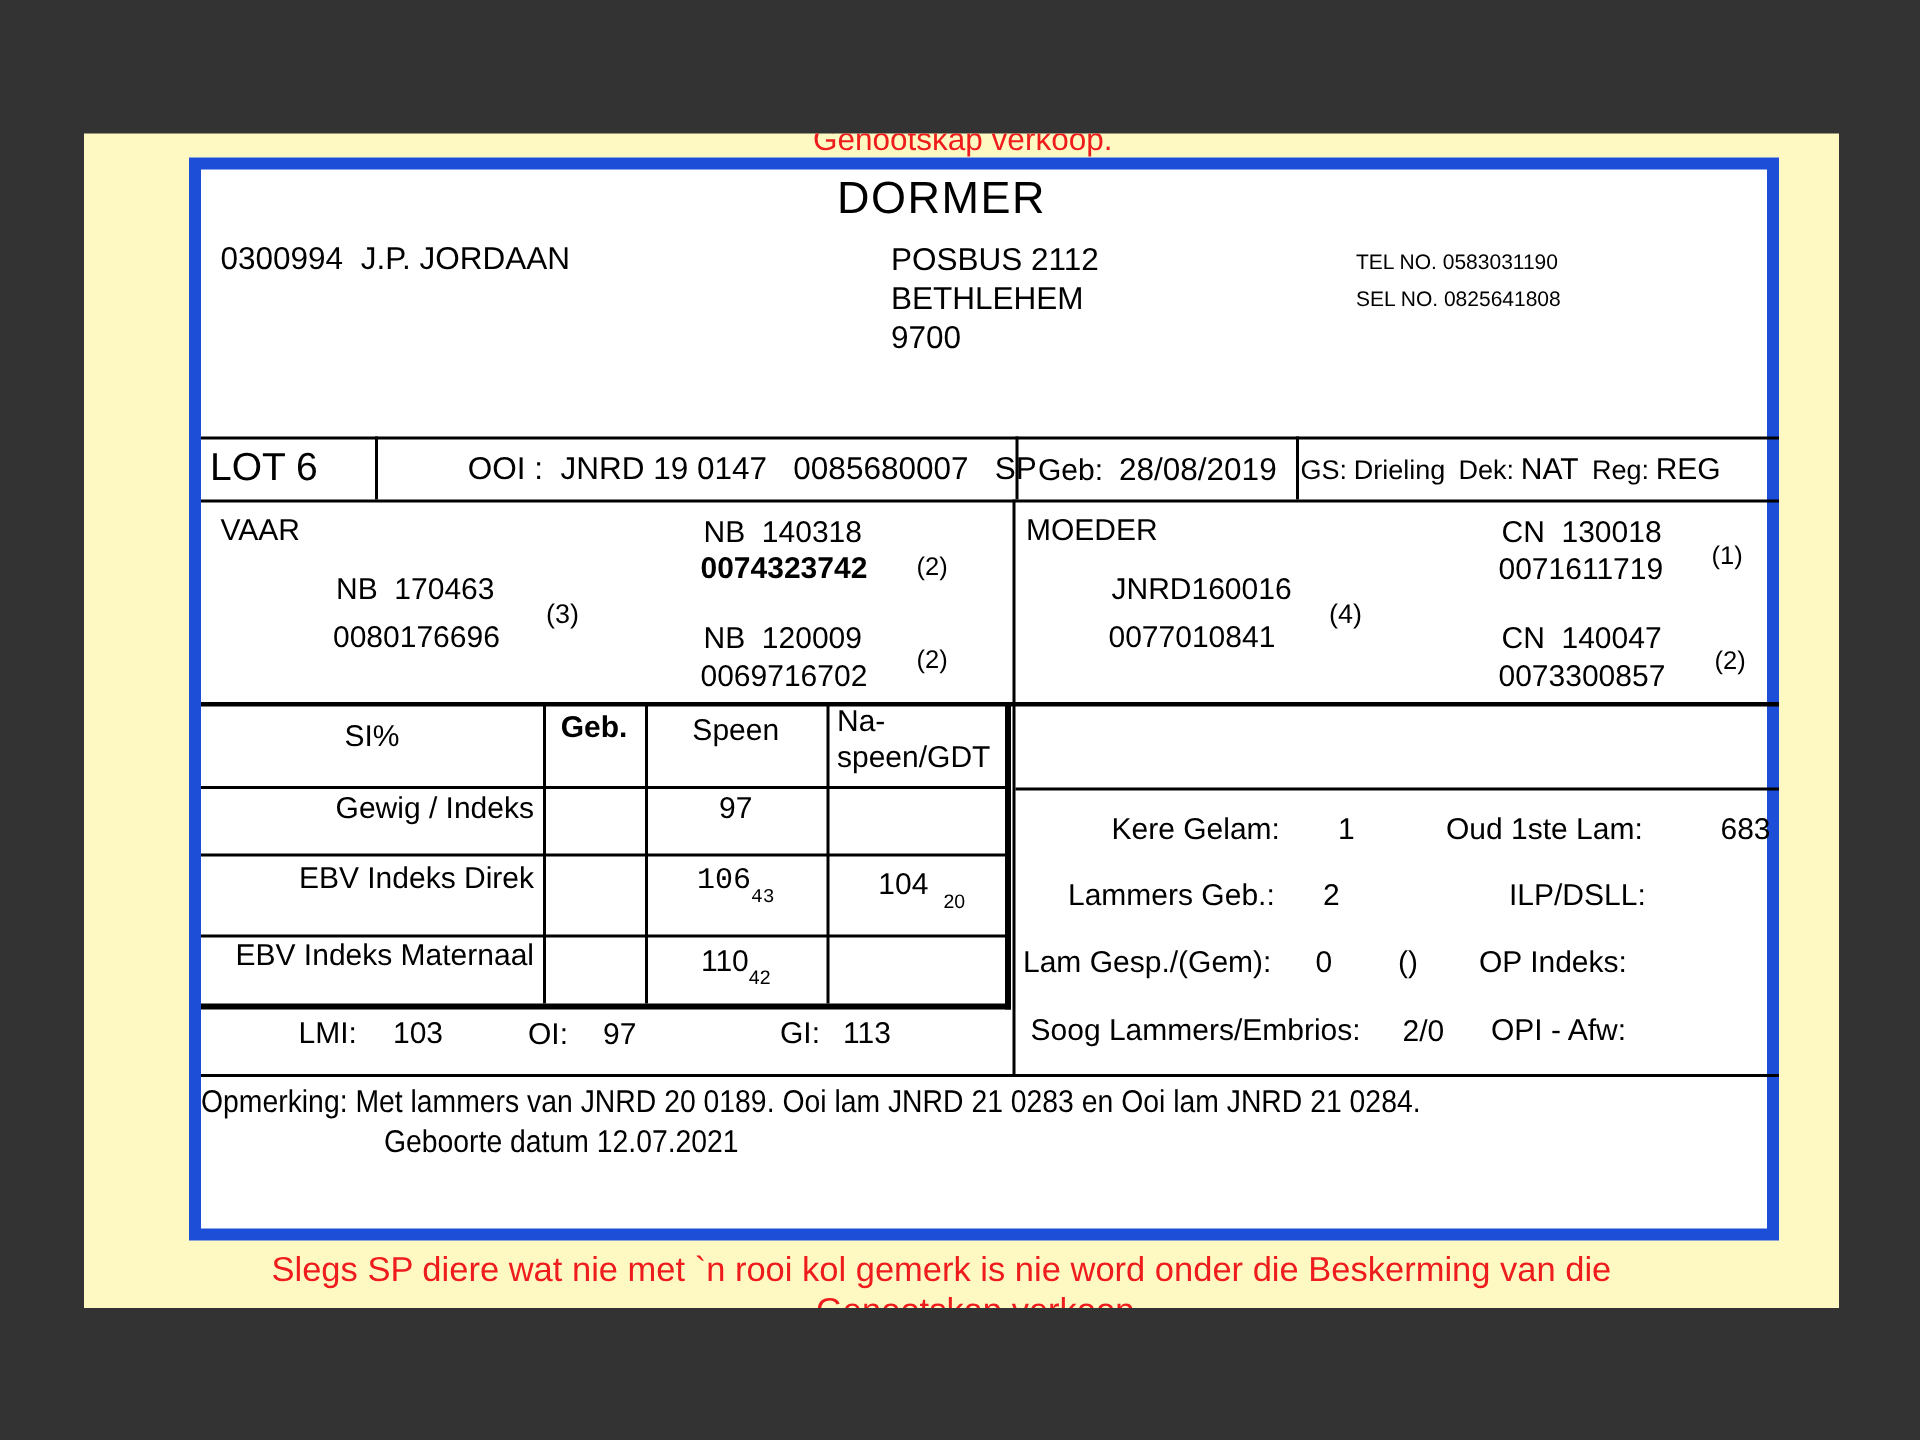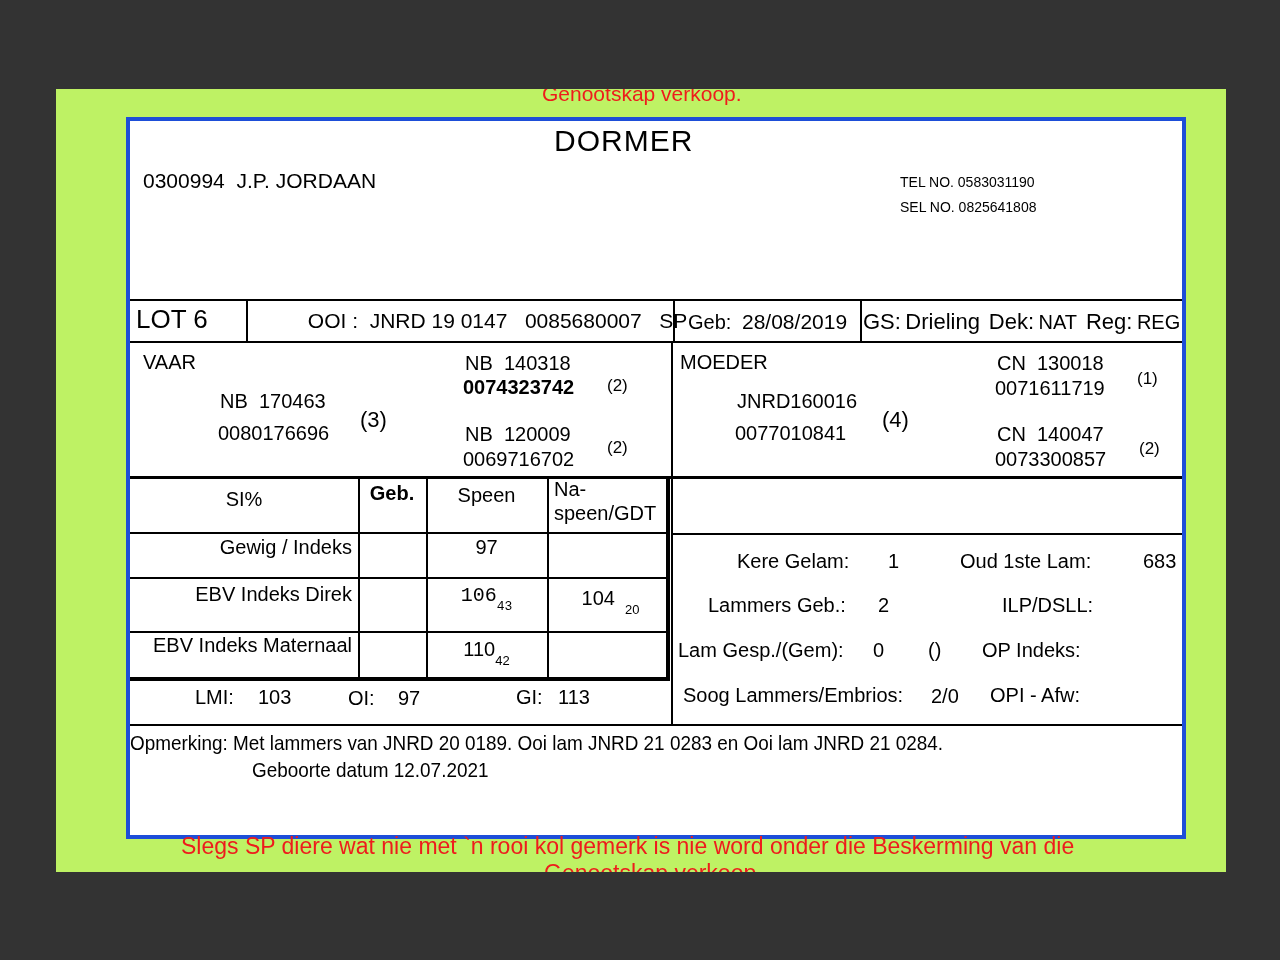--- a/index.html
+++ b/index.html
@@ -3,38 +3,38 @@
 <meta charset="utf-8">
 <style>
   html,body{margin:0;padding:0;}
   body{
     width:1280px;height:960px;position:relative;
     background:#333333;overflow:hidden;
     font-family:"Liberation Sans", sans-serif;color:#000;
   }
   .page{
     position:absolute;left:56px;top:89px;width:1170px;height:783px;
-    background:#bef264;overflow:hidden;
+    background:#fef9c3;overflow:hidden;
   }
   .tbl{
-    position:absolute;left:70px;top:28px;width:1060px;height:722px;
-    border:4px solid #1d4ed8;box-sizing:border-box;background:#fff;
+    position:absolute;left:70px;top:16px;width:1060px;height:722px;
+    border:8px solid #1d4ed8;box-sizing:border-box;background:#fff;
   }
   .t{position:absolute;white-space:pre;line-height:1.1;}
   .hl{position:absolute;background:#000;height:2px;}
   .vl{position:absolute;background:#000;width:2px;}
   .thick{background:#000;position:absolute;}
   .ctr{text-align:center;}
   .rgt{text-align:right;}
   .red{color:#ee1c1c;}
   .sub{font-size:13px;vertical-align:-9px;}
   .cond{transform:scaleX(0.9);transform-origin:left top;}
   .f30{font-size:30px;} .f26{font-size:26px;} .f23{font-size:23px;}
   .f21{font-size:21px;} .f20{font-size:20px;} .f19{font-size:14px;}
-  .f18{font-size:22px;text-align:center;} .f17{font-size:17px;}
+  .f18{font-size:18px;text-align:center;} .f17{font-size:17px;}
 </style>
 </head>
 <body>
 
 <div class="page">
 
   <div class="t red f21" style="left:486px;top:-7px;">Genootskap verkoop.</div>
 
   <div class="tbl">
 
@@ -52,20 +52,21 @@
     <div class="hl" style="left:0;top:456px;width:536px;"></div>
     <div class="hl" style="left:0;top:510px;width:536px;"></div>
     <div class="vl" style="left:228px;top:357px;height:199px;"></div>
     <div class="vl" style="left:296px;top:357px;height:199px;"></div>
     <div class="vl" style="left:417px;top:357px;height:199px;"></div>
     <div class="hl" style="left:543px;top:412px;width:509px;"></div>
     <div class="hl" style="left:0;top:603px;width:1052px;"></div>
 
     <div class="t f30" style="left:424px;top:3px;letter-spacing:1px;">DORMER</div>
     <div class="t f21" style="left:13px;top:48px;">0300994  J.P. JORDAAN</div>
+    <div class="t f21" style="left:460px;top:48px;line-height:26px;"><span>POSBUS 2112</span><br><span>BETHLEHEM</span><br><span>9700</span></div>
     <div class="t f19" style="left:770px;top:49px;line-height:25px;"><span>TEL NO. 0583031190</span><br><span>SEL NO. 0825641808</span></div>
 
     <div class="t f26" style="left:6px;top:184px;">LOT 6</div>
     <div class="t f21 ctr" style="left:116px;top:188px;width:427px;padding-left:38px;">OOI :  JNRD 19 0147   0085680007   SP</div>
     <div class="t f20" style="left:558px;top:190px;">Geb:</div>
     <div class="t f21" style="left:612px;top:189px;">28/08/2019</div>
     <div class="t" style="left:733px;top:189px;"><span class="f18">GS:</span> <span class="f18">Drieling</span>&nbsp;&nbsp;<span class="f18">Dek:</span> <span class="f20">NAT</span>&nbsp;&nbsp;<span class="f18">Reg:</span> <span class="f20">REG</span></div>
 
     <div class="t f20" style="left:13px;top:230px;">VAAR</div>
     <div class="t f20" style="left:90px;top:269px;text-align:right;">NB  170463</div>

